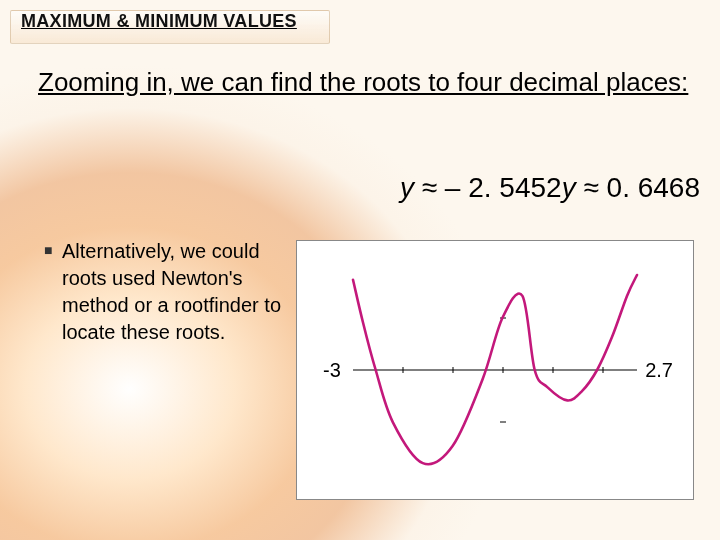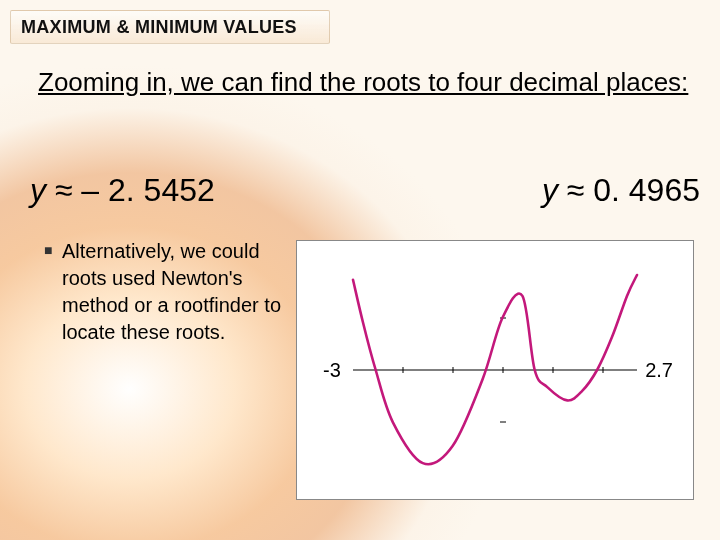--- a/index.html
+++ b/index.html
@@ -13,36 +13,36 @@
       rgba(235,165,110,0.6) 60%,
       rgba(250,236,220,0.3) 78%,
       rgba(253,247,238,0) 90%),
       linear-gradient(to bottom, #fdf7ee, #fdf7ee);
   }
   .titlebar {
     position: absolute; top: 10px; left: 10px; width: 320px; height: 34px;
     background: linear-gradient(to bottom, rgba(255,255,255,0.6), rgba(245,220,190,0.5));
     border: 1px solid rgba(200,170,130,0.5);
     border-radius: 2px;
-    display: flex; align-items: center; padding-left: 10px;
+    display: flex; align-items: flex-start; padding-left: 10px; text-decoration: underline;
   }
   .titlebar span { font-weight: bold; font-size: 18px; color: #111; letter-spacing: 0.3px; }
   .example {
     position: absolute; top: 14px; left: 388px;
     font-size: 22px; color: #111;
   }
   .body {
     position: absolute; top: 62px; left: 38px; right: 30px;
     color: #000;
   }
   .line1 { font-size: 26px; line-height: 1.55; text-decoration: underline; }
   .roots {
     position: absolute; top: 172px; left: 30px; right: 20px;
-    display: flex; justify-content: space-between;
-    font-size: 32px; font-style: italic; color: #000;
+    display: flex; justify-content: flex-end;
+    font-size: 28px; font-style: italic; color: #000;
   }
   .roots span { font-style: normal; }
   .roots .yvar { font-style: italic; }
   .bullet-block {
     position: absolute; top: 238px; left: 62px; width: 220px;
     font-size: 20px; line-height: 1.35; color: #000;
   }
   .bullet-block .bul { position: absolute; left: -18px; top: 3px; font-size: 14px; color: #333; }
   .chartbox {
     position: absolute; top: 240px; left: 296px; width: 398px; height: 260px;
@@ -68,21 +68,21 @@
     <span>MAXIMUM &amp; MINIMUM VALUES</span>
   </div>
 
 
   <div class="body">
     <div class="line1">Zooming in, we can find the roots to four decimal places:</div>
   </div>
 
   <div class="roots">
     <span><span class="yvar">y</span><span> ≈ – 2. 5452</span></span>
-    <span><span class="yvar">y</span><span> ≈ 0. 4965</span></span>
+    <span><span class="yvar">y</span><span> ≈ 0. 6468</span></span>
   </div>
 
   <div class="bullet-block">
     <span class="bul">■</span>
     <span>Alternatively, we could roots used Newton's method or a rootfinder to locate these roots.</span>
   </div>
 
   <div class="chartbox">
     <div class="chart-inner">
       <span class="axis-left-label">-3</span>

